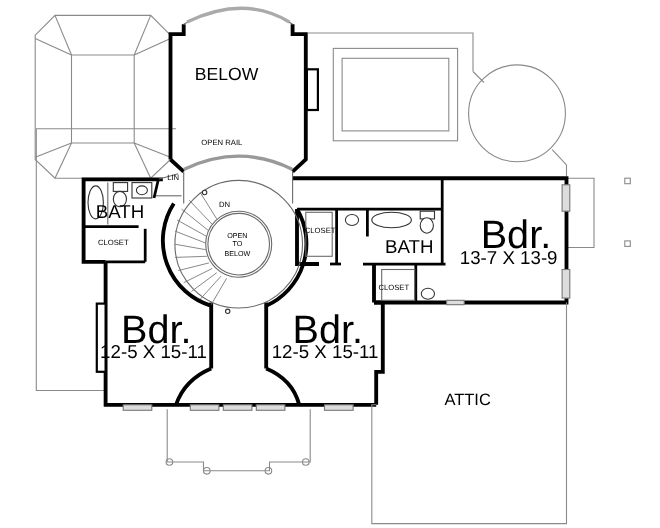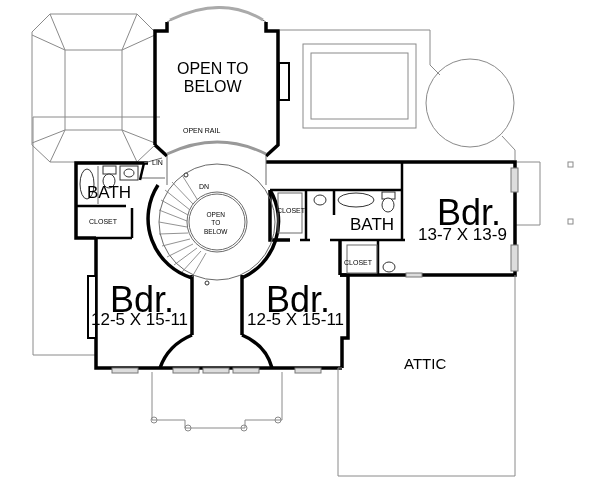--- a/index.html
+++ b/index.html
@@ -159,21 +159,20 @@
     <ellipse cx="356" cy="200" rx="18" ry="7" class="fix"></ellipse>
     <rect x="382" y="192" width="13" height="7" class="fix"></rect>
     <ellipse cx="388" cy="205" rx="6" ry="7" class="fix"></ellipse>
     <ellipse cx="389" cy="267" rx="6" ry="5" class="fix"></ellipse>
     <rect x="278" y="193" width="24" height="40" class="thin2"></rect>
     <rect x="347" y="245" width="30" height="28" class="thin2"></rect>
   </g>
 </svg>
 
 <div class="lbl open" style="left:177px; top:60px;">
-  <div>OPEN TO</div>
   <div>BELOW</div>
 </div>
 <div class="lbl tiny" style="left:183px; top:127px;">OPEN RAIL</div>
 <div class="lbl tiny" style="left:152px; top:159px;">LIN</div>
 <div class="lbl bath" style="left:87px; top:184px;">BATH</div>
 <div class="lbl tiny" style="left:89px; top:218px;">CLOSET</div>
 <div class="lbl tiny" style="left:199px; top:183px;">DN</div>
 <div class="lbl small" style="left:204px; top:211px;">
   <div>OPEN</div>
   <div>TO</div>

